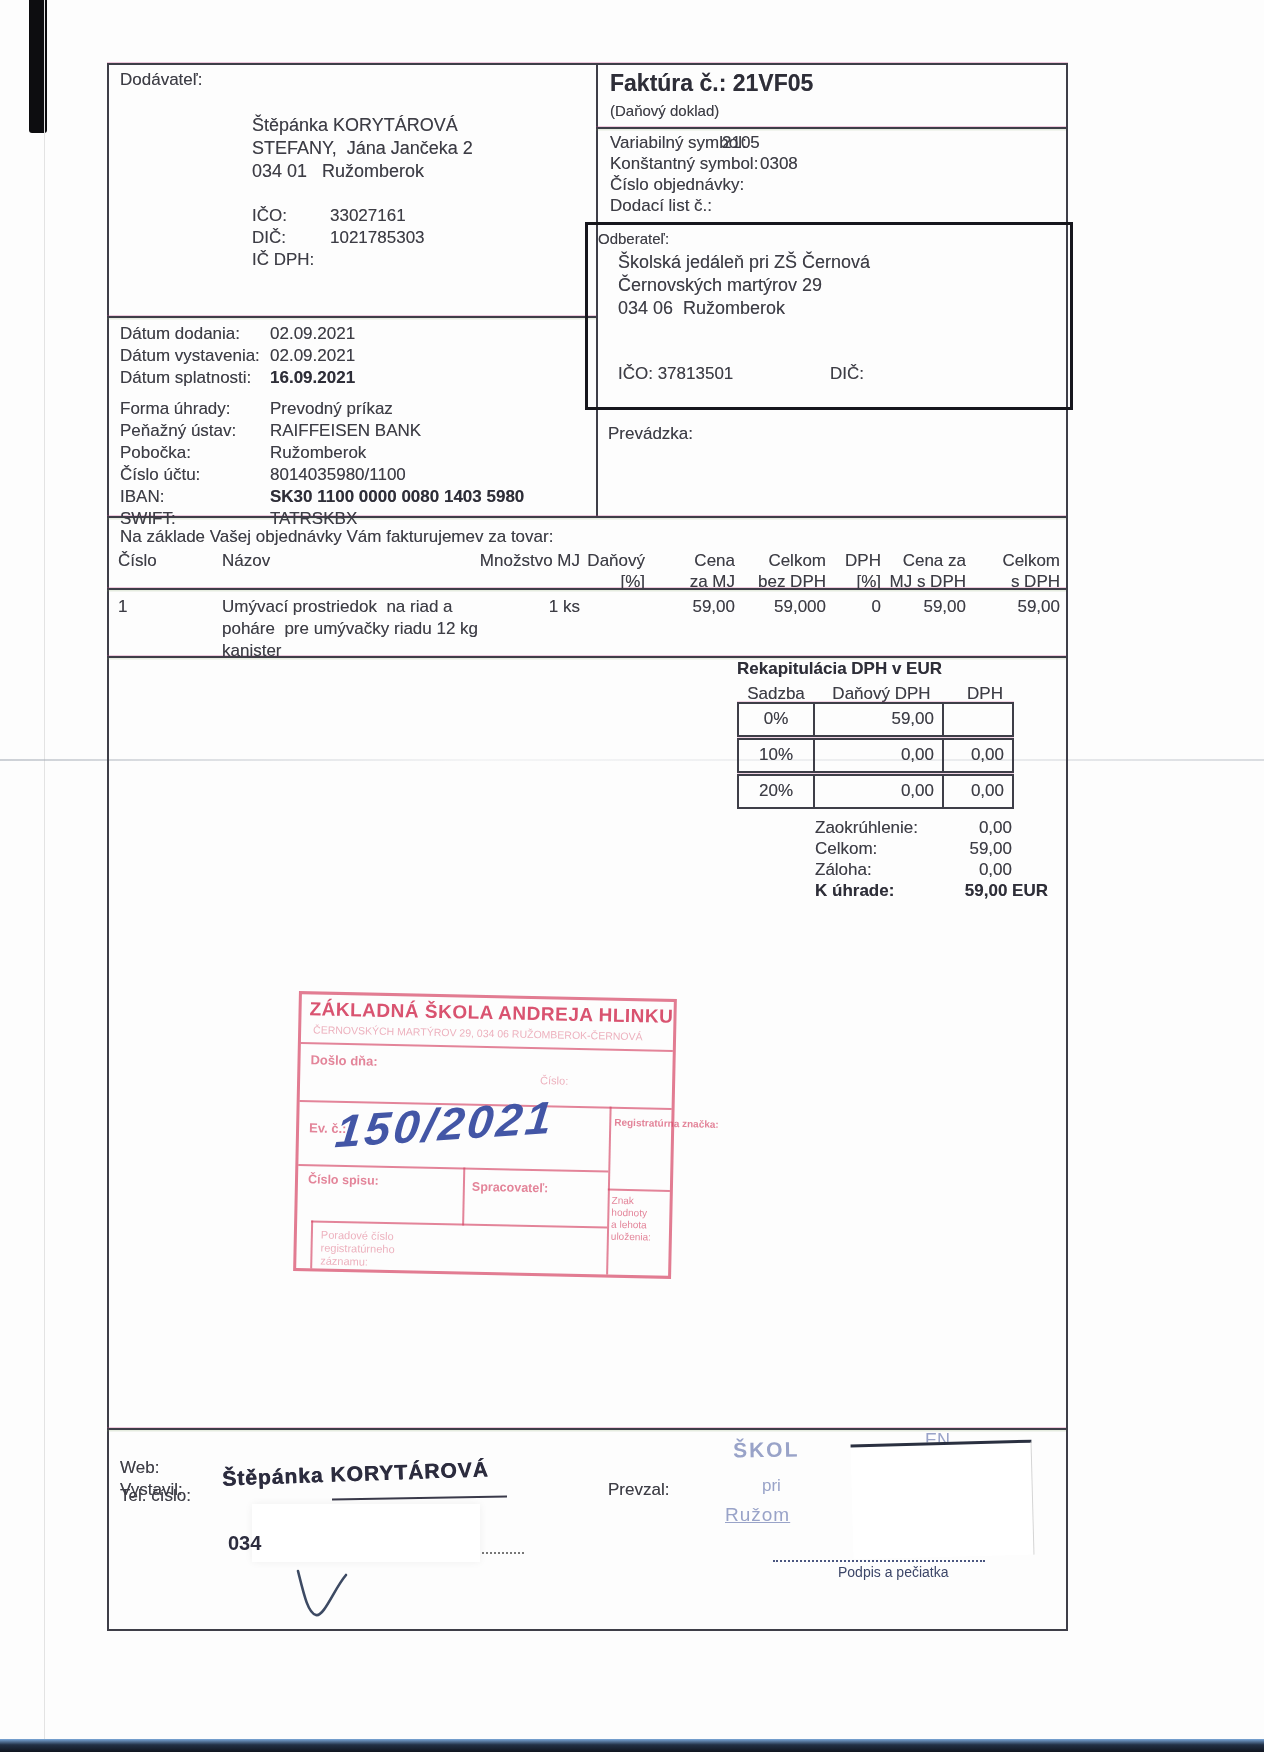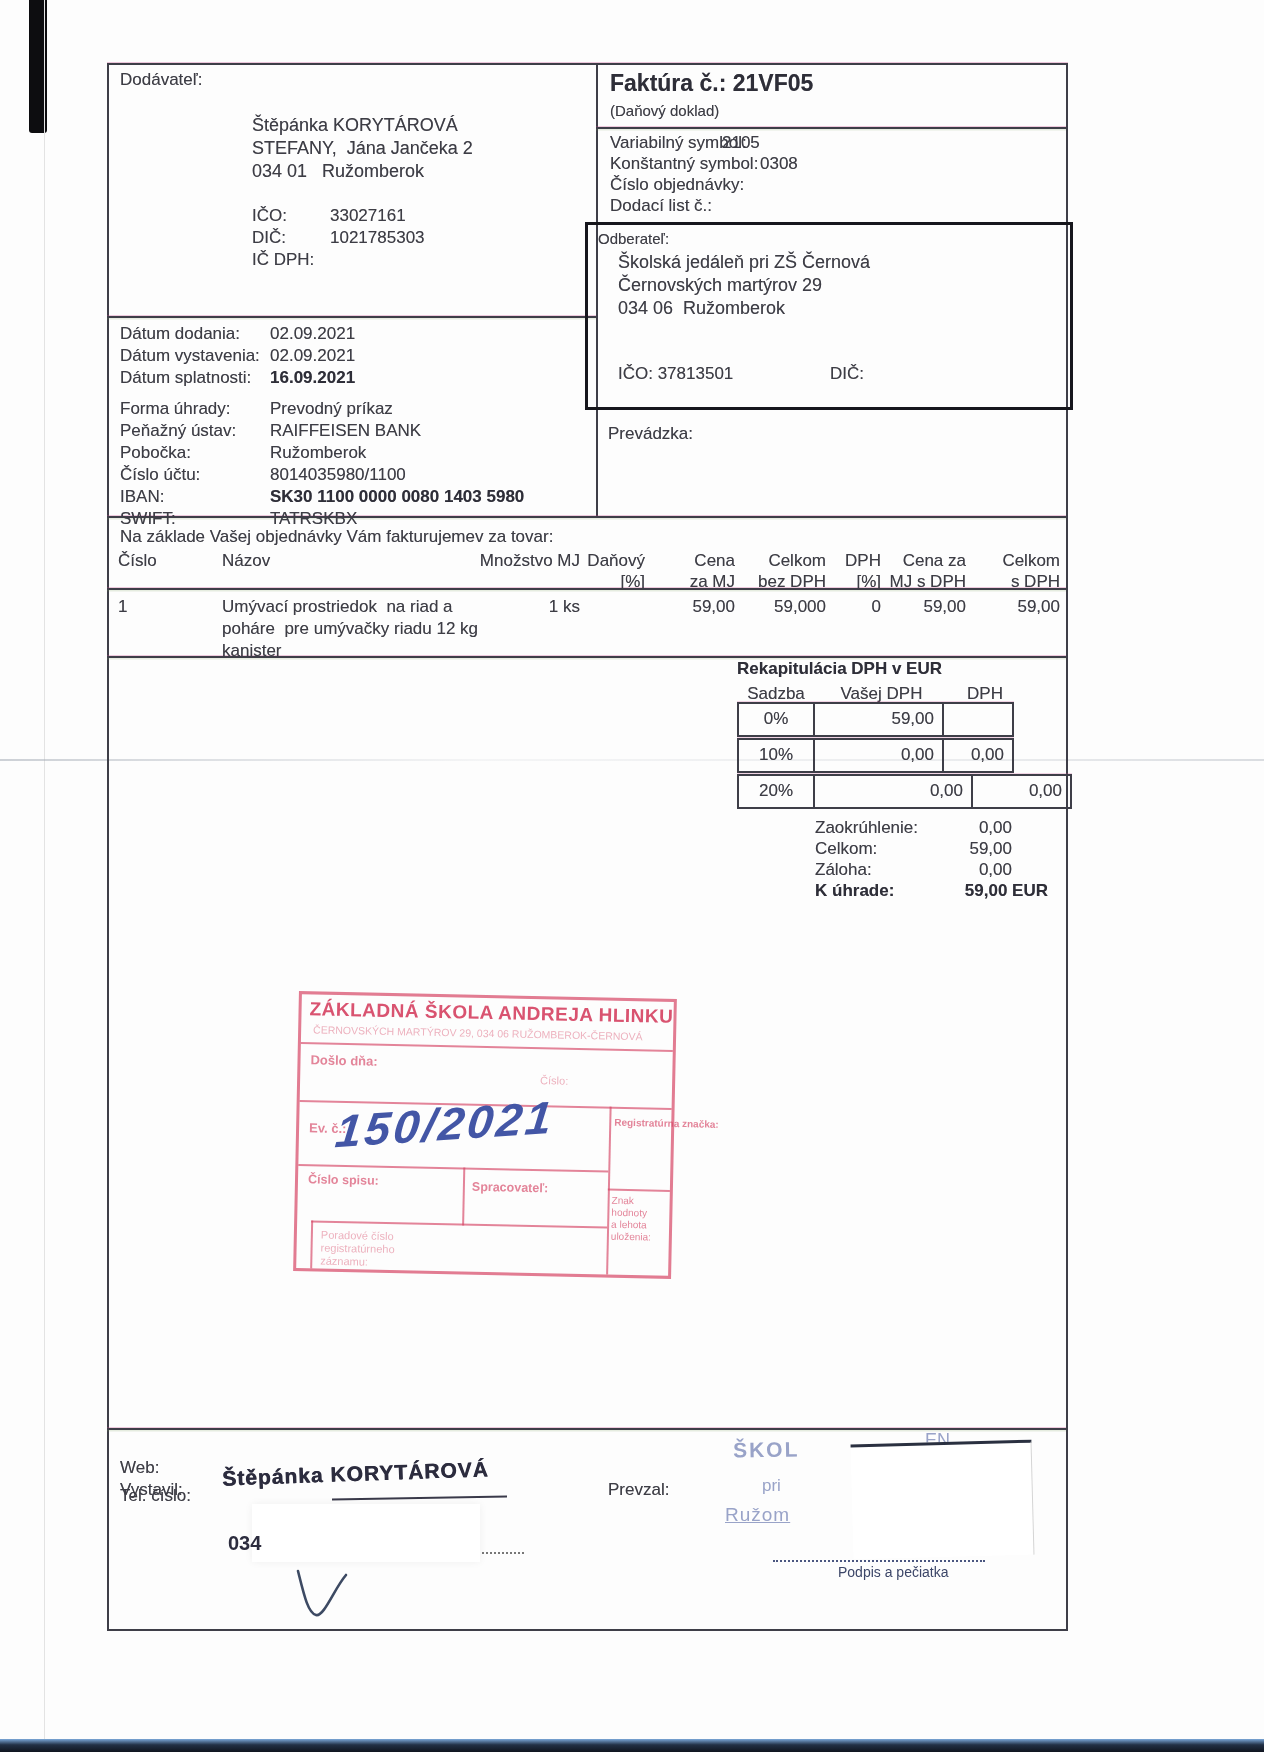--- a/index.html
+++ b/index.html
@@ -130,34 +130,34 @@
   <div class="abs tx right" style="left:460px;top:597px;width:120px;">1 ks</div>
   <div class="abs tx right" style="left:565px;top:597px;width:80px;"></div>
   <div class="abs tx right" style="left:655px;top:597px;width:80px;">59,00</div>
   <div class="abs tx right" style="left:736px;top:597px;width:90px;">59,000</div>
   <div class="abs tx right" style="left:836px;top:597px;width:45px;">0</div>
   <div class="abs tx right" style="left:876px;top:597px;width:90px;">59,00</div>
   <div class="abs tx right" style="left:970px;top:597px;width:90px;">59,00</div>
 
   <div class="abs tx bold" style="left:737px;top:659px;">Rekapitulácia DPH v EUR</div>
   <div class="abs tx center" style="left:737px;top:684px;width:78px;">Sadzba</div>
-  <div class="abs tx center" style="left:815px;top:684px;width:133px;">Vašej DPH</div>
+  <div class="abs tx center" style="left:815px;top:684px;width:133px;">Daňový DPH</div>
   <div class="abs tx center" style="left:948px;top:684px;width:74px;">DPH</div>
 
   <div class="abs vat-row" style="left:737px;top:702px;">
     <div class="vat-c1 tx">0%</div>
     <div class="vat-c2 tx">59,00</div>
     <div class="vat-c3 tx"></div>
   </div>
   <div class="abs vat-row" style="left:737px;top:738px;">
     <div class="vat-c1 tx">10%</div>
     <div class="vat-c2 tx">0,00</div>
     <div class="vat-c3 tx">0,00</div>
   </div>
-  <div class="abs vat-row" style="left:737px;top:774px;gap:29px;">
+  <div class="abs vat-row" style="left:737px;top:774px;">
     <div class="vat-c1 tx">20%</div>
     <div class="vat-c2 tx">0,00</div>
     <div class="vat-c3 tx">0,00</div>
   </div>
 
   <div class="abs tx" style="left:815px;top:818px;">Zaokrúhlenie:</div>
   <div class="abs tx right" style="left:912px;top:818px;width:100px;">0,00</div>
   <div class="abs tx" style="left:815px;top:839px;">Celkom:</div>
   <div class="abs tx right" style="left:912px;top:839px;width:100px;">59,00</div>
   <div class="abs tx" style="left:815px;top:860px;">Záloha:</div>

